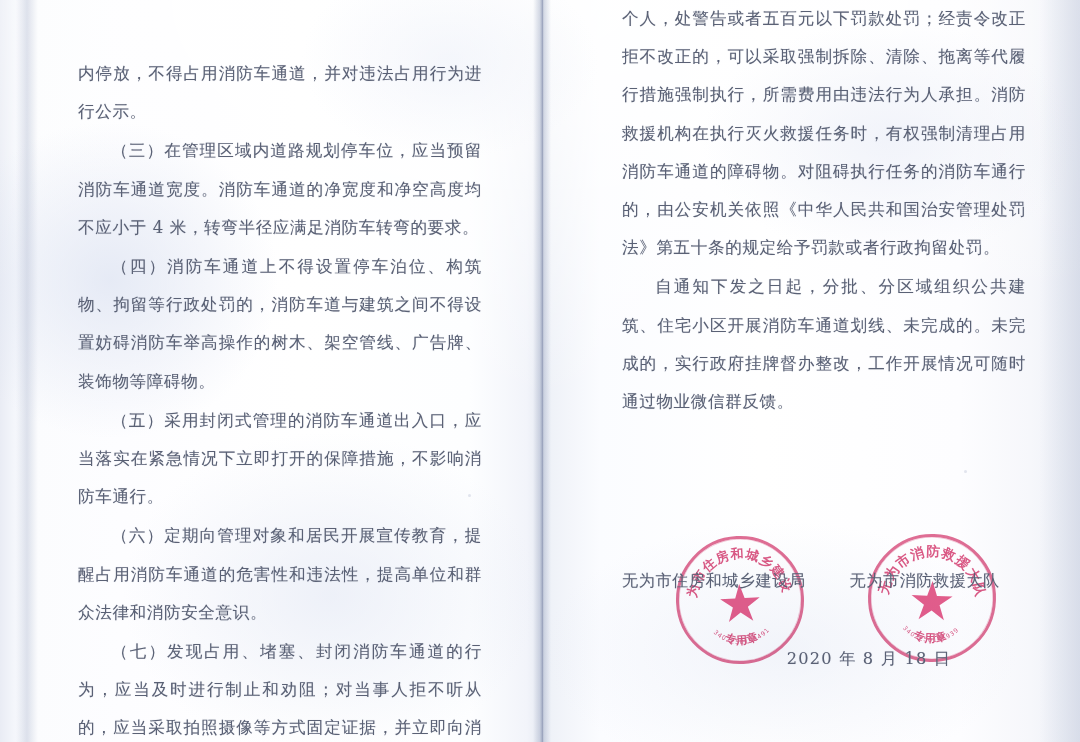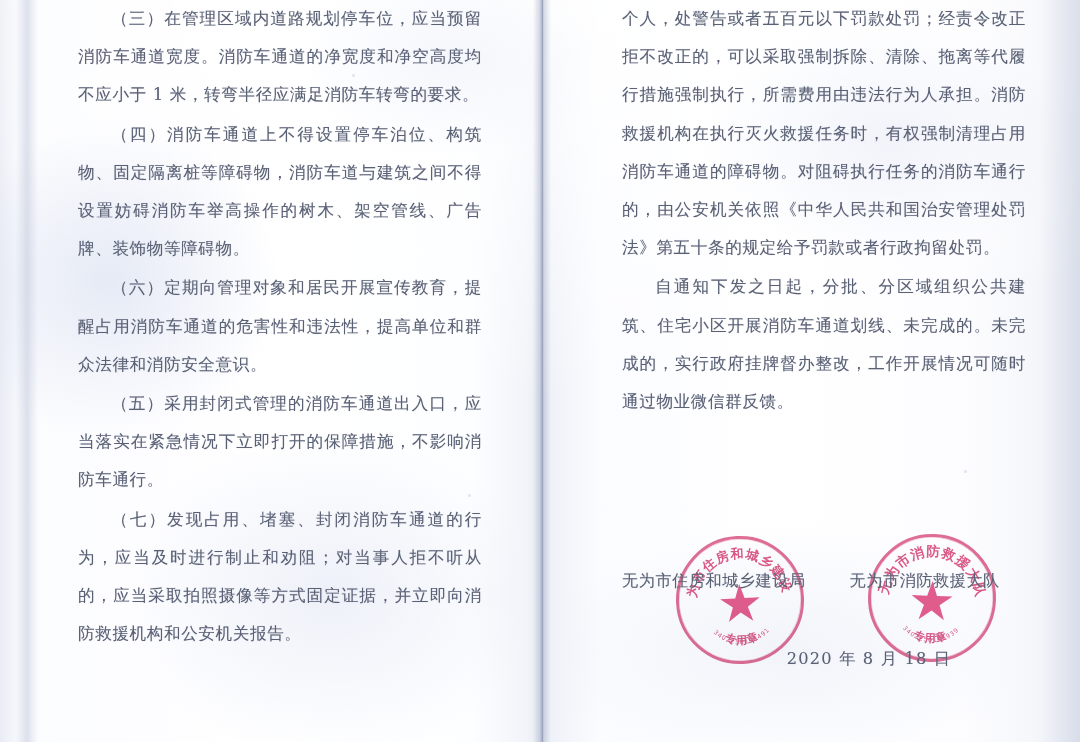--- a/index.html
+++ b/index.html
@@ -130,24 +130,25 @@
   <div class="blotch" id="b3"></div>
   <div class="blotch" id="b4"></div>
   <div class="blotch" id="b5"></div>
 
   <div id="foldL"></div>
   <div id="seam"></div>
   <div id="seam-line"></div>
   <div id="edgeR"></div>
 
   <div class="col" id="col-left">
-    <p class="para">（三）在管理区域内道路规划停车位，应当预留消防车通道宽度。消防车通道的净宽度和净空高度均不应小于 1 米，转弯半径应满足消防车转弯的要求。</p>
-    <p class="para">（四）消防车通道上不得设置停车泊位、构筑物、固定隔离桩等障碍物，消防车道与建筑之间不得设置妨碍消防车举高操作的树木、架空管线、广告牌、装饰物等障碍物。</p>
+    <p class="para noindent grid-start">内停放，不得占用消防车通道，并对违法占用行为进行公示。</p>
+    <p class="para">（三）在管理区域内道路规划停车位，应当预留消防车通道宽度。消防车通道的净宽度和净空高度均不应小于 4 米，转弯半径应满足消防车转弯的要求。</p>
+    <p class="para">（四）消防车通道上不得设置停车泊位、构筑物、拘留等行政处罚的，消防车道与建筑之间不得设置妨碍消防车举高操作的树木、架空管线、广告牌、装饰物等障碍物。</p>
+    <p class="para">（五）采用封闭式管理的消防车通道出入口，应当落实在紧急情况下立即打开的保障措施，不影响消防车通行。</p>
     <p class="para">（六）定期向管理对象和居民开展宣传教育，提醒占用消防车通道的危害性和违法性，提高单位和群众法律和消防安全意识。</p>
-    <p class="para">（五）采用封闭式管理的消防车通道出入口，应当落实在紧急情况下立即打开的保障措施，不影响消防车通行。</p>
     <p class="para">（七）发现占用、堵塞、封闭消防车通道的行为，应当及时进行制止和劝阻；对当事人拒不听从的，应当采取拍照摄像等方式固定证据，并立即向消防救援机构和公安机关报告。</p>
 
   </div>
 
   <div class="col" id="col-right">
     <p class="para noindent grid-start">个人，处警告或者五百元以下罚款处罚；经责令改正拒不改正的，可以采取强制拆除、清除、拖离等代履行措施强制执行，所需费用由违法行为人承担。消防救援机构在执行灭火救援任务时，有权强制清理占用消防车通道的障碍物。对阻碍执行任务的消防车通行的，由公安机关依照《中华人民共和国治安管理处罚法》第五十条的规定给予罚款或者行政拘留处罚。</p>
     <p class="para">自通知下发之日起，分批、分区域组织公共建筑、住宅小区开展消防车通道划线、未完成的。未完成的，实行政府挂牌督办整改，工作开展情况可随时通过物业微信群反馈。</p>
   </div>
 
   <div class="seal" id="seal-1">

